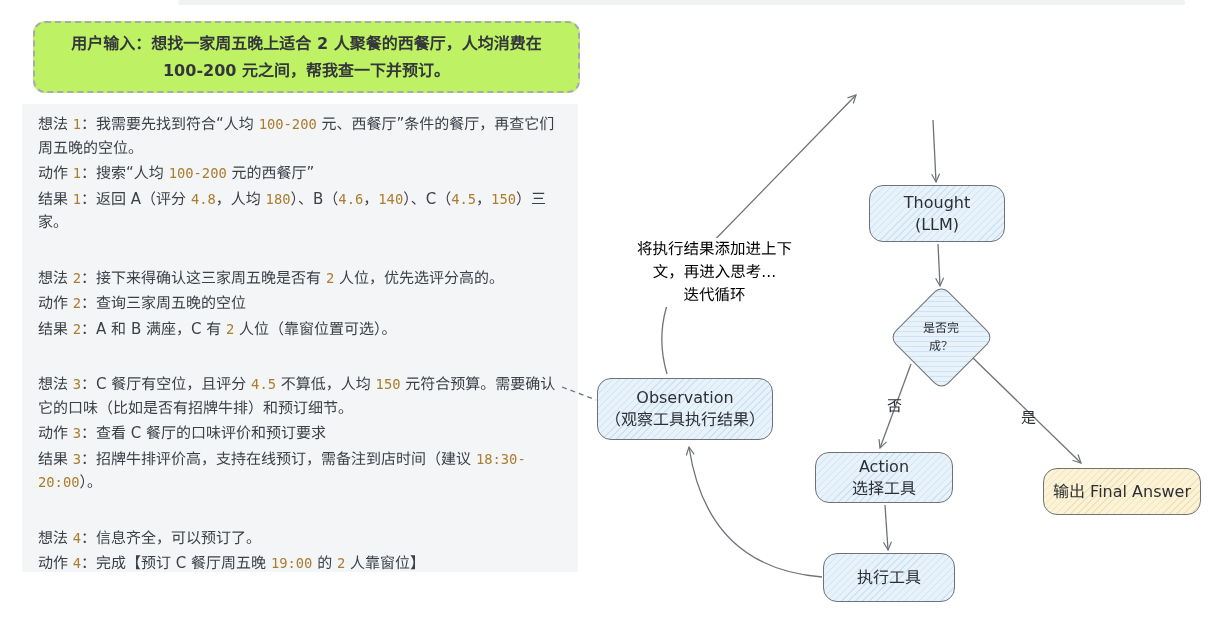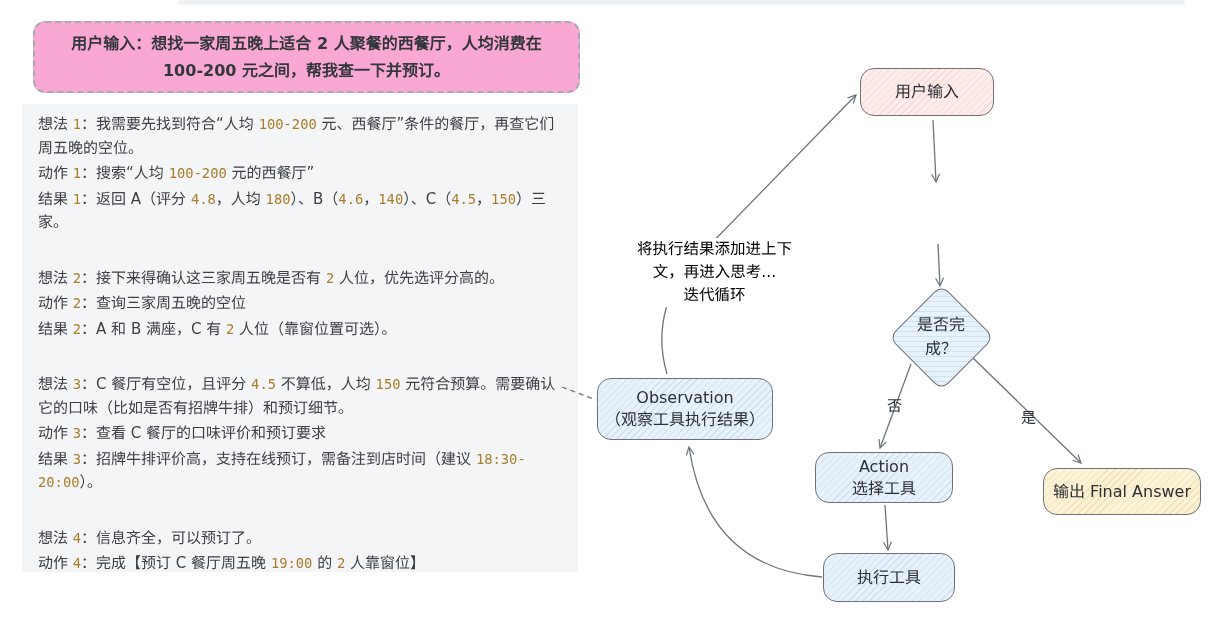--- a/index.html
+++ b/index.html
@@ -7,21 +7,21 @@
     position:relative;width:1229px;height:627px;background:#ffffff;overflow:hidden;
     font-family:"DejaVu Sans","Liberation Sans",sans-serif;
   }
   .top-strip{
     position:absolute;left:178px;top:0;width:1007px;height:5px;
     background:#f0f1f3;border-radius:8px;
   }
   
   .user-box{
     position:absolute;left:33px;top:21px;width:547px;height:72px;box-sizing:border-box;
-    border:2px dashed #a6abb1;border-radius:12px;background:#f9a8d4;
+    border:2px dashed #a6abb1;border-radius:12px;background:#bef264;
     display:flex;align-items:center;text-align:center;
     padding:0 16px;font-weight:bold;font-size:16px;line-height:1.7;color:#33373c;
   }
   .trace{
     position:absolute;left:22px;top:104px;width:556px;height:468px;box-sizing:border-box;
     background:#f4f5f7;padding:9px 14px 8px 16px;
     font-size:15px;line-height:23.5px;color:#3c4147;overflow:hidden;
   }
   .trace .group{margin:0 0 32px;}
   .trace .group:last-child{margin-bottom:0;}
@@ -47,21 +47,21 @@
   #node-observation{left:597px;top:378px;width:176px;height:62px;}
   #node-final{left:1043px;top:468px;width:158px;height:47px;}
   .diamond-wrap{position:absolute;left:889px;top:289px;width:104px;height:95px;}
   .diamond-shape{
     position:absolute;left:15px;top:11px;width:73px;height:73px;
     transform:rotate(45deg);border:1.4px solid #6e737a;border-radius:10px;
     background:repeating-linear-gradient(135deg,rgba(120,170,215,.22) 0 1px,transparent 1px 5px),#e7f2fb;
   }
   .diamond-label{
     position:absolute;inset:0;display:flex;align-items:center;justify-content:center;
-    text-align:center;font-size:16px;line-height:1.5;color:#2c2f34;
+    text-align:center;font-size:12px;line-height:1.5;color:#2c2f34;
   }
   .diamond-label span{display:block;width:54px;}
   .edge-label{position:absolute;font-size:15px;color:#2c2f34;}
   #label-no{left:887px;top:394px;}
   #label-yes{left:1021px;top:406px;}
   .loop-note{
     position:absolute;left:612px;top:238px;width:205px;text-align:center;
     font-size:15.5px;line-height:1.48;color:#000000;background:#ffffff;
   }
 </style>
@@ -115,24 +115,25 @@
       <path d="M 562 387 L 596 400" stroke-dasharray="5 4"></path>
     </g>
   </svg>
 
   <div class="loop-note" id="loop-note">
       <div>将执行结果添加进上下</div>
       <div>文，再进入思考...</div>
       <div>迭代循环</div>
     </div>
 
-  <div class="node fill-pink" id="node-user-input">
-    <span>用户输入</span>
+
+  <div class="node fill-blue" id="node-thought">
+    <span>Thought</span>
+    <span>(LLM)</span>
   </div>
-
 
   <div class="diamond-wrap">
     <div class="diamond-shape"></div>
     <div class="diamond-label">
       <span>是否完成？</span>
     </div>
   </div>
 
   <span class="edge-label" id="label-no">否</span>
   <span class="edge-label" id="label-yes">是</span>

